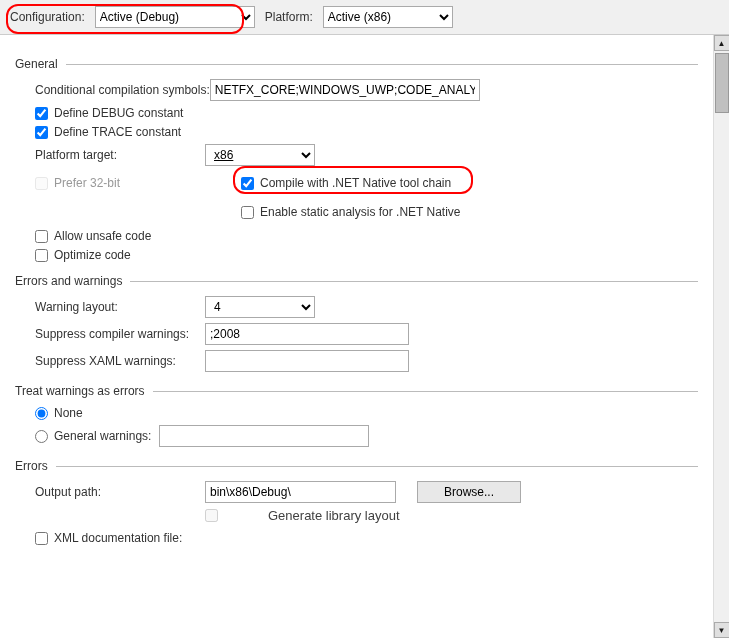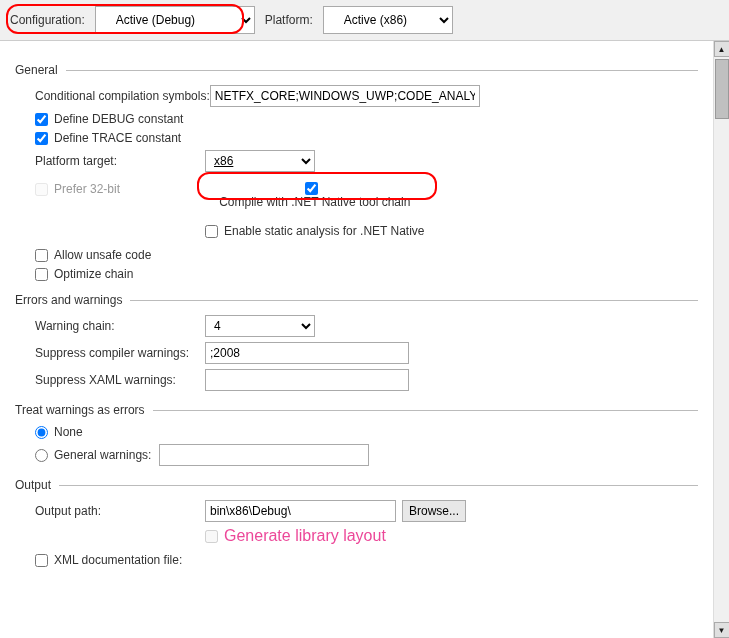--- a/index.html
+++ b/index.html
@@ -25,24 +25,24 @@
       flex-shrink: 0;
     }
 
     .top-bar label {
       font-size: 12px;
       color: #333;
     }
 
     .top-bar select {
       font-size: 12px;
-      padding: 2px 16px;
+      padding: 2px 0;
       border: 1px solid #aaa;
       background: white;
-      height: 28px;
+      height: 22px;
       cursor: pointer;
     }
 
     .config-select { width: 160px; }
     .platform-select { width: 130px; }
 
     .red-circle-config {
       position: absolute;
       left: 6px;
       top: 4px;
@@ -194,20 +194,21 @@
       background: white;
       padding: 2px 4px;
       text-decoration: underline;
     }
 
     
     .two-col-checkboxes {
       display: flex;
       margin: 5px 0;
       padding-left: 20px;
+      gap: 36px;
     }
 
     .col-left {
       min-width: 170px;
     }
 
     .col-right {
       display: flex;
       flex-direction: column;
       gap: 5px;
@@ -257,22 +258,22 @@
     .specific-warnings-row input[type="text"] {
       width: 210px;
       border: 1px solid #aaa;
       padding: 2px 4px;
       font-size: 12px;
       height: 22px;
     }
 
     
     .browse-btn {
-      margin-left: 6px;
-      padding: 2px 6px;
+      margin-left: 21px;
+      padding: 2px 26px;
       font-size: 12px;
       border: 1px solid #aaa;
       background: #e8e8e8;
       cursor: pointer;
       height: 22px;
     }
 
     
     .generate-row {
       display: flex;
@@ -366,51 +367,51 @@
     <div class="two-col-checkboxes">
       <div class="col-left">
         <div class="checkbox-row disabled" style="padding-left:0;">
           <input type="checkbox" id="prefer-32bit" disabled="" style="">
           <label for="prefer-32bit">Prefer 32-bit</label>
         </div>
       </div>
       <div class="col-right">
 
         <div style="position:relative; display:inline-block;">
-          <div class="checkbox-row" style="padding-left:0;flex-direction:column;">
+          <div class="checkbox-row" style="padding-left:0;">
             <input type="checkbox" id="compile-native" checked="" style="">
             <label for="compile-native">Compile with .NET Native tool chain</label>
           </div>
           <div class="red-circle-compile"></div>
         </div>
 
         <div class="checkbox-row" style="padding-left:0;">
           <input type="checkbox" id="enable-static" style="">
           <label for="enable-static">Enable static analysis for .NET Native</label>
         </div>
       </div>
     </div>
 
     <div class="checkbox-row">
       <input type="checkbox" id="allow-unsafe" style="">
       <label for="allow-unsafe">Allow unsafe code</label>
     </div>
 
     <div class="checkbox-row">
       <input type="checkbox" id="optimize-code" style="">
-      <label for="optimize-code">Optimize chain</label>
+      <label for="optimize-code">Optimize code</label>
     </div>
 
     <div class="section-header">
       <span>Errors and warnings</span>
       <div class="section-line"></div>
     </div>
 
     <div class="form-row">
-      <label>Warning chain:</label>
+      <label>Warning layout:</label>
       <select class="warning-level-select">
         <option>4</option>
         <option>0</option>
         <option>1</option>
         <option>2</option>
         <option>3</option>
       </select>
     </div>
 
     <div class="form-row">
@@ -434,33 +435,33 @@
     </div>
 
 
     <div class="specific-warnings-row">
       <input type="radio" id="treat-specific" name="treat-warnings" style="margin-right: 6px;">
       <label for="treat-specific" style="margin-right:8px;">General warnings:</label>
       <input type="text" style="width: 210px; height: 22px; border: 1px solid rgb(170, 170, 170); padding: 2px 4px; font-size: 12px;" value="">
     </div>
 
     <div class="section-header">
-      <span>Output</span>
+      <span>Errors</span>
       <div class="section-line"></div>
     </div>
 
     <div class="form-row">
       <label>Output path:</label>
       <input type="text" class="output-input" value="bin\x86\Debug\" style="">
       <button class="browse-btn">Browse...</button>
     </div>
 
     <div class="generate-row">
       <input type="checkbox" id="gen-library" disabled="" style="">
-      <label for="gen-library" style="color:#ec4899;font-size:16px;">Generate library layout</label>
+      <label for="gen-library" style="color:#404040;font-size:13px;margin-left:44px;">Generate library layout</label>
     </div>
 
     <div class="checkbox-row" style="margin-top:8px;">
       <input type="checkbox" id="xml-doc" style="">
       <label for="xml-doc">XML documentation file:</label>
     </div>
 
   </div>
 
   <div class="scrollbar-track">

